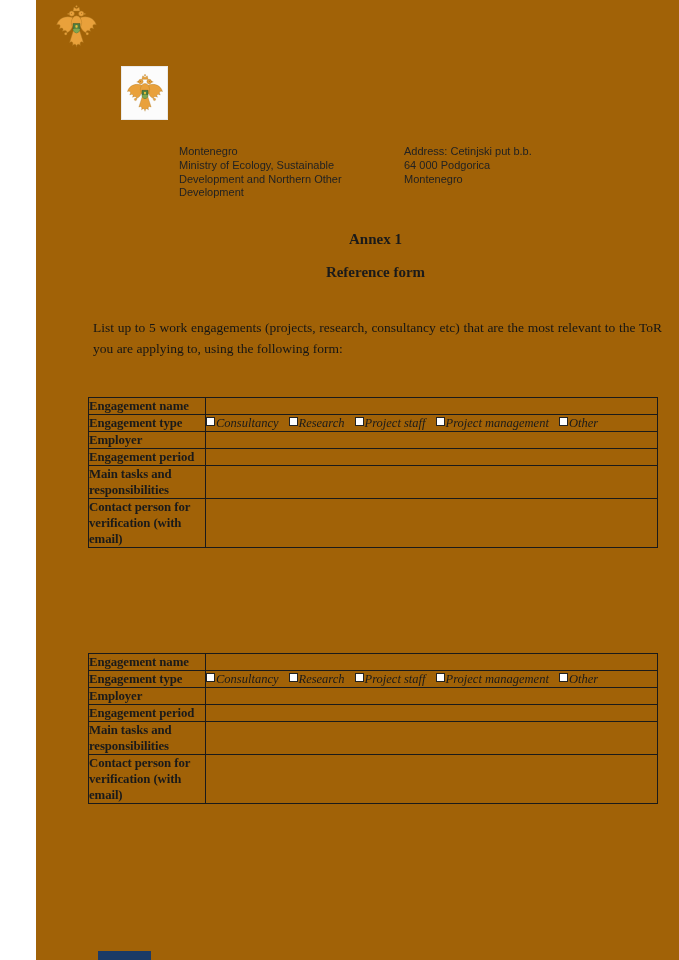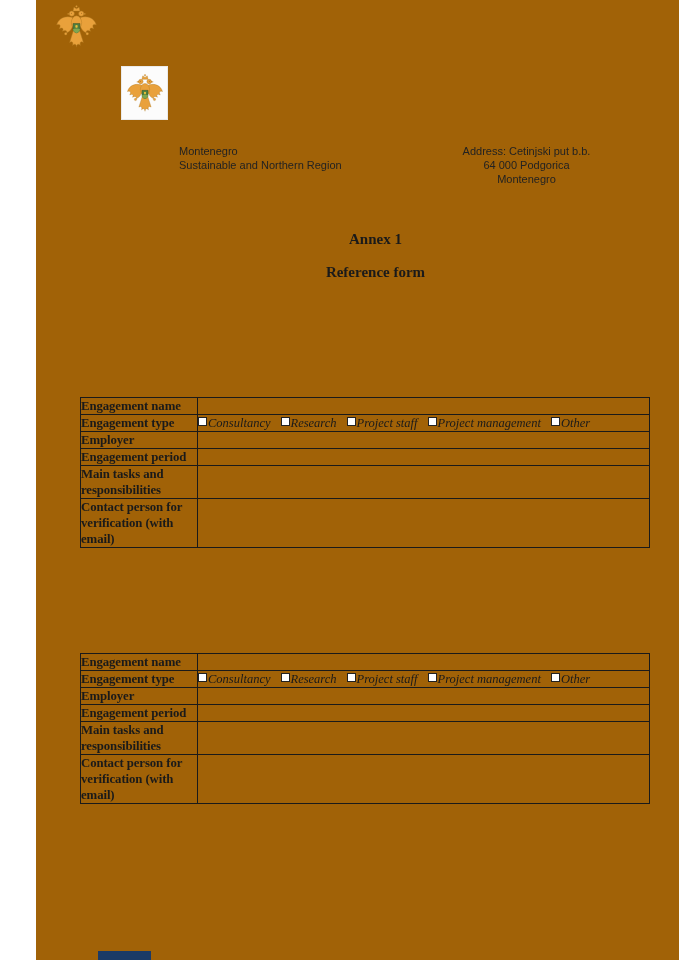--- a/index.html
+++ b/index.html
@@ -17,35 +17,35 @@
   }
   .logo-box svg { width:38px; height:42px; }
   .logo-top svg { width:43px; height:45px; }
 
   
   .letterhead {
     position:absolute; left:143px; top:145px; width:470px; display:flex;
     font-family:"Liberation Sans", sans-serif; font-size:11px; line-height:13.8px; color:#222;
   }
   .org-block { width:225px; }
-  .addr-block { flex:1;text-align:center; }
+  .addr-block { flex:1; }
 
   
   .doc-title { position:absolute; left:0; width:100%; text-align:center; font-weight:bold; font-size:15px; }
   .annex-title { top:231px; }
   .form-title  { top:264px; }
 
   
   .intro {
     position:absolute; left:57px; top:303px; width:569px;
     font-size:13.5px; line-height:21.5px; text-align:justify; color:#151515;
   }
 
   
-  table.ref { position:absolute; left:44px; width:570px; border-collapse:collapse; table-layout:fixed;padding-left:28px; }
+  table.ref { position:absolute; left:52px; width:570px; border-collapse:collapse; table-layout:fixed;padding-left:28px; }
   .table-1 { top:397px; }
   .table-2 { top:653px; }
   table.ref td { border:1px solid #1a1a1a; vertical-align:top; padding:0; }
   td.lbl {
     font-weight:bold; font-size:12.8px; line-height:16px; padding:0 1px 0 3px;
     letter-spacing:-0.1px;
   }
   td.val { font-size:12.5px; line-height:16px; padding:0 0 0 5px; }
   tr.r-single td { height:16px; }
   .cb-item { margin-right:10px; white-space:nowrap;font-style:italic; }
@@ -101,32 +101,35 @@
 
   <div class="logo-box">
     <svg viewBox="0 0 100 102">
         <use href="#coa"></use>
       </svg>
   </div>
 
   <div class="letterhead">
     <div class="org-block">
       <div>Montenegro</div>
-      <div>Sustainable and Northern Region</div>
+      <div>Ministry of Ecology, Sustainable</div>
+      <div>Development and Northern Other</div>
+      <div>Development</div>
     </div>
     <div class="addr-block">
       <div>Address: Cetinjski put b.b.</div>
       <div>64 000 Podgorica</div>
       <div>Montenegro</div>
     </div>
   </div>
 
   <div class="doc-title annex-title">Annex 1</div>
   <div class="doc-title form-title">Reference form</div>
 
+  <p class="intro">List up to 5 work engagements (projects, research, consultancy etc) that are the most relevant to the ToR you are applying to, using the following form:</p>
 
   <table class="ref table-1">
     <colgroup>
         <col style="width:117px">
         <col>
       </colgroup>
     <tbody>
       <tr class="r-single">
         <td class="lbl">Engagement name</td>
         <td class="val"></td>

